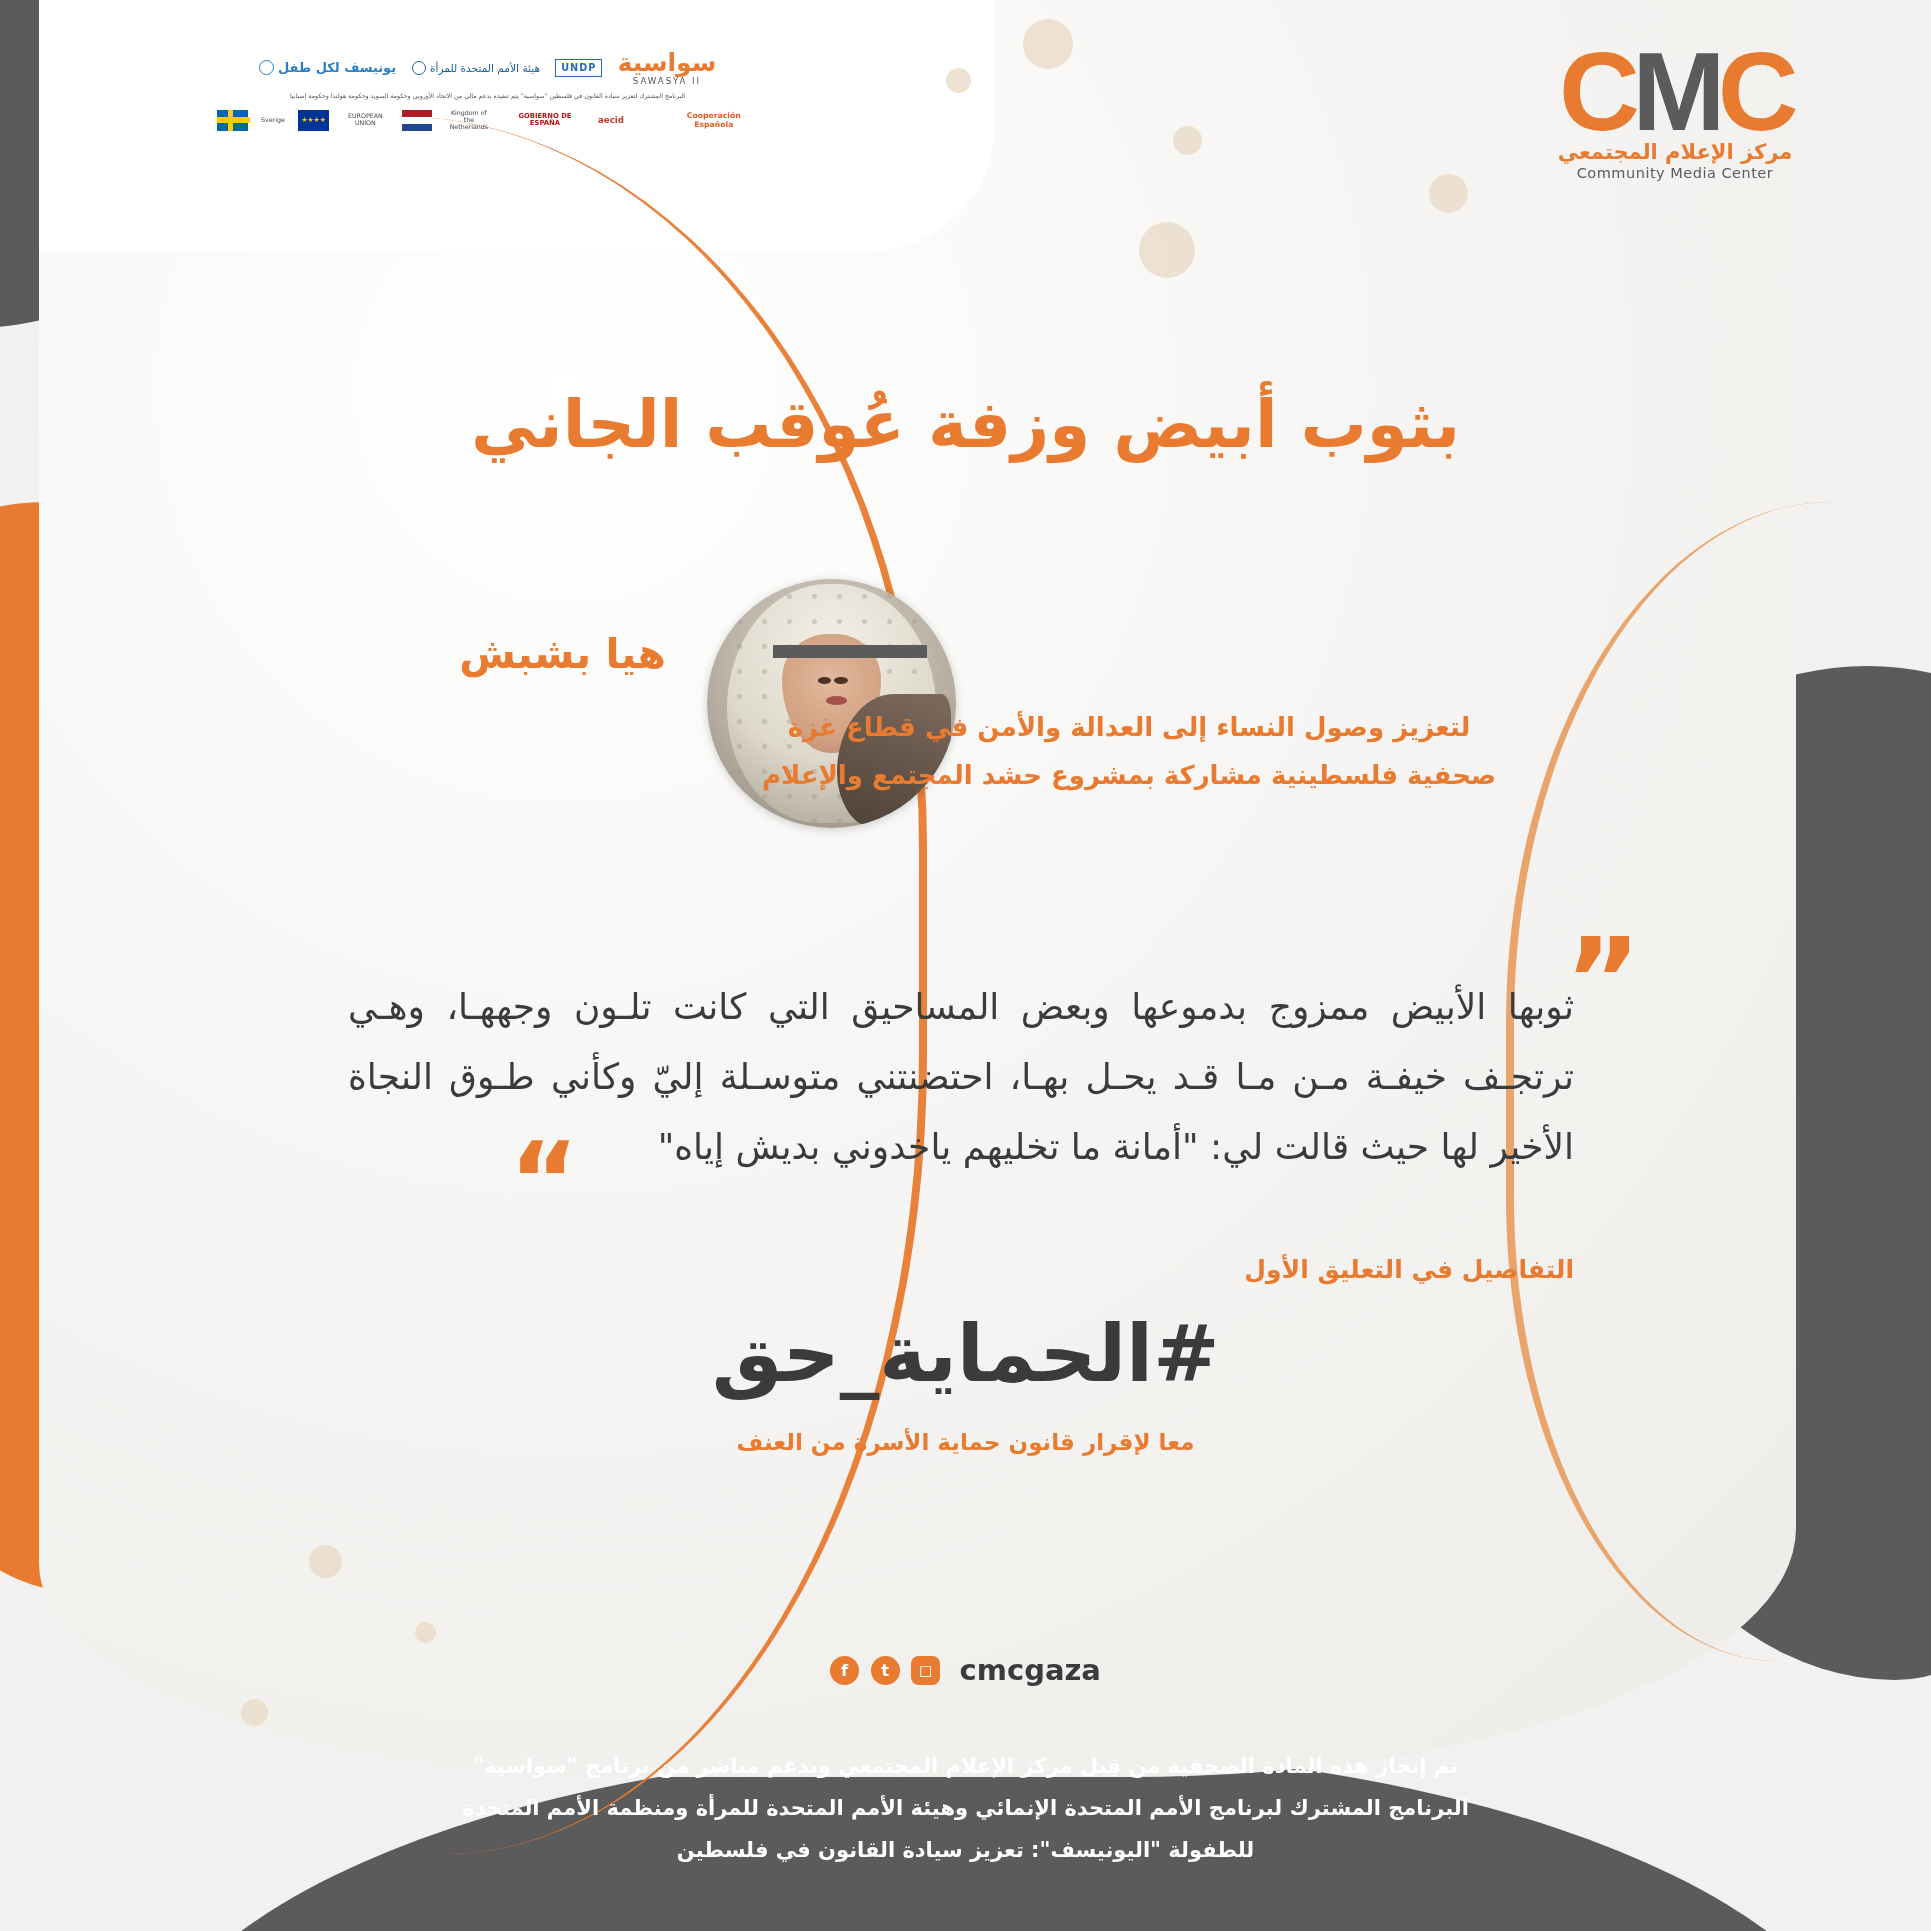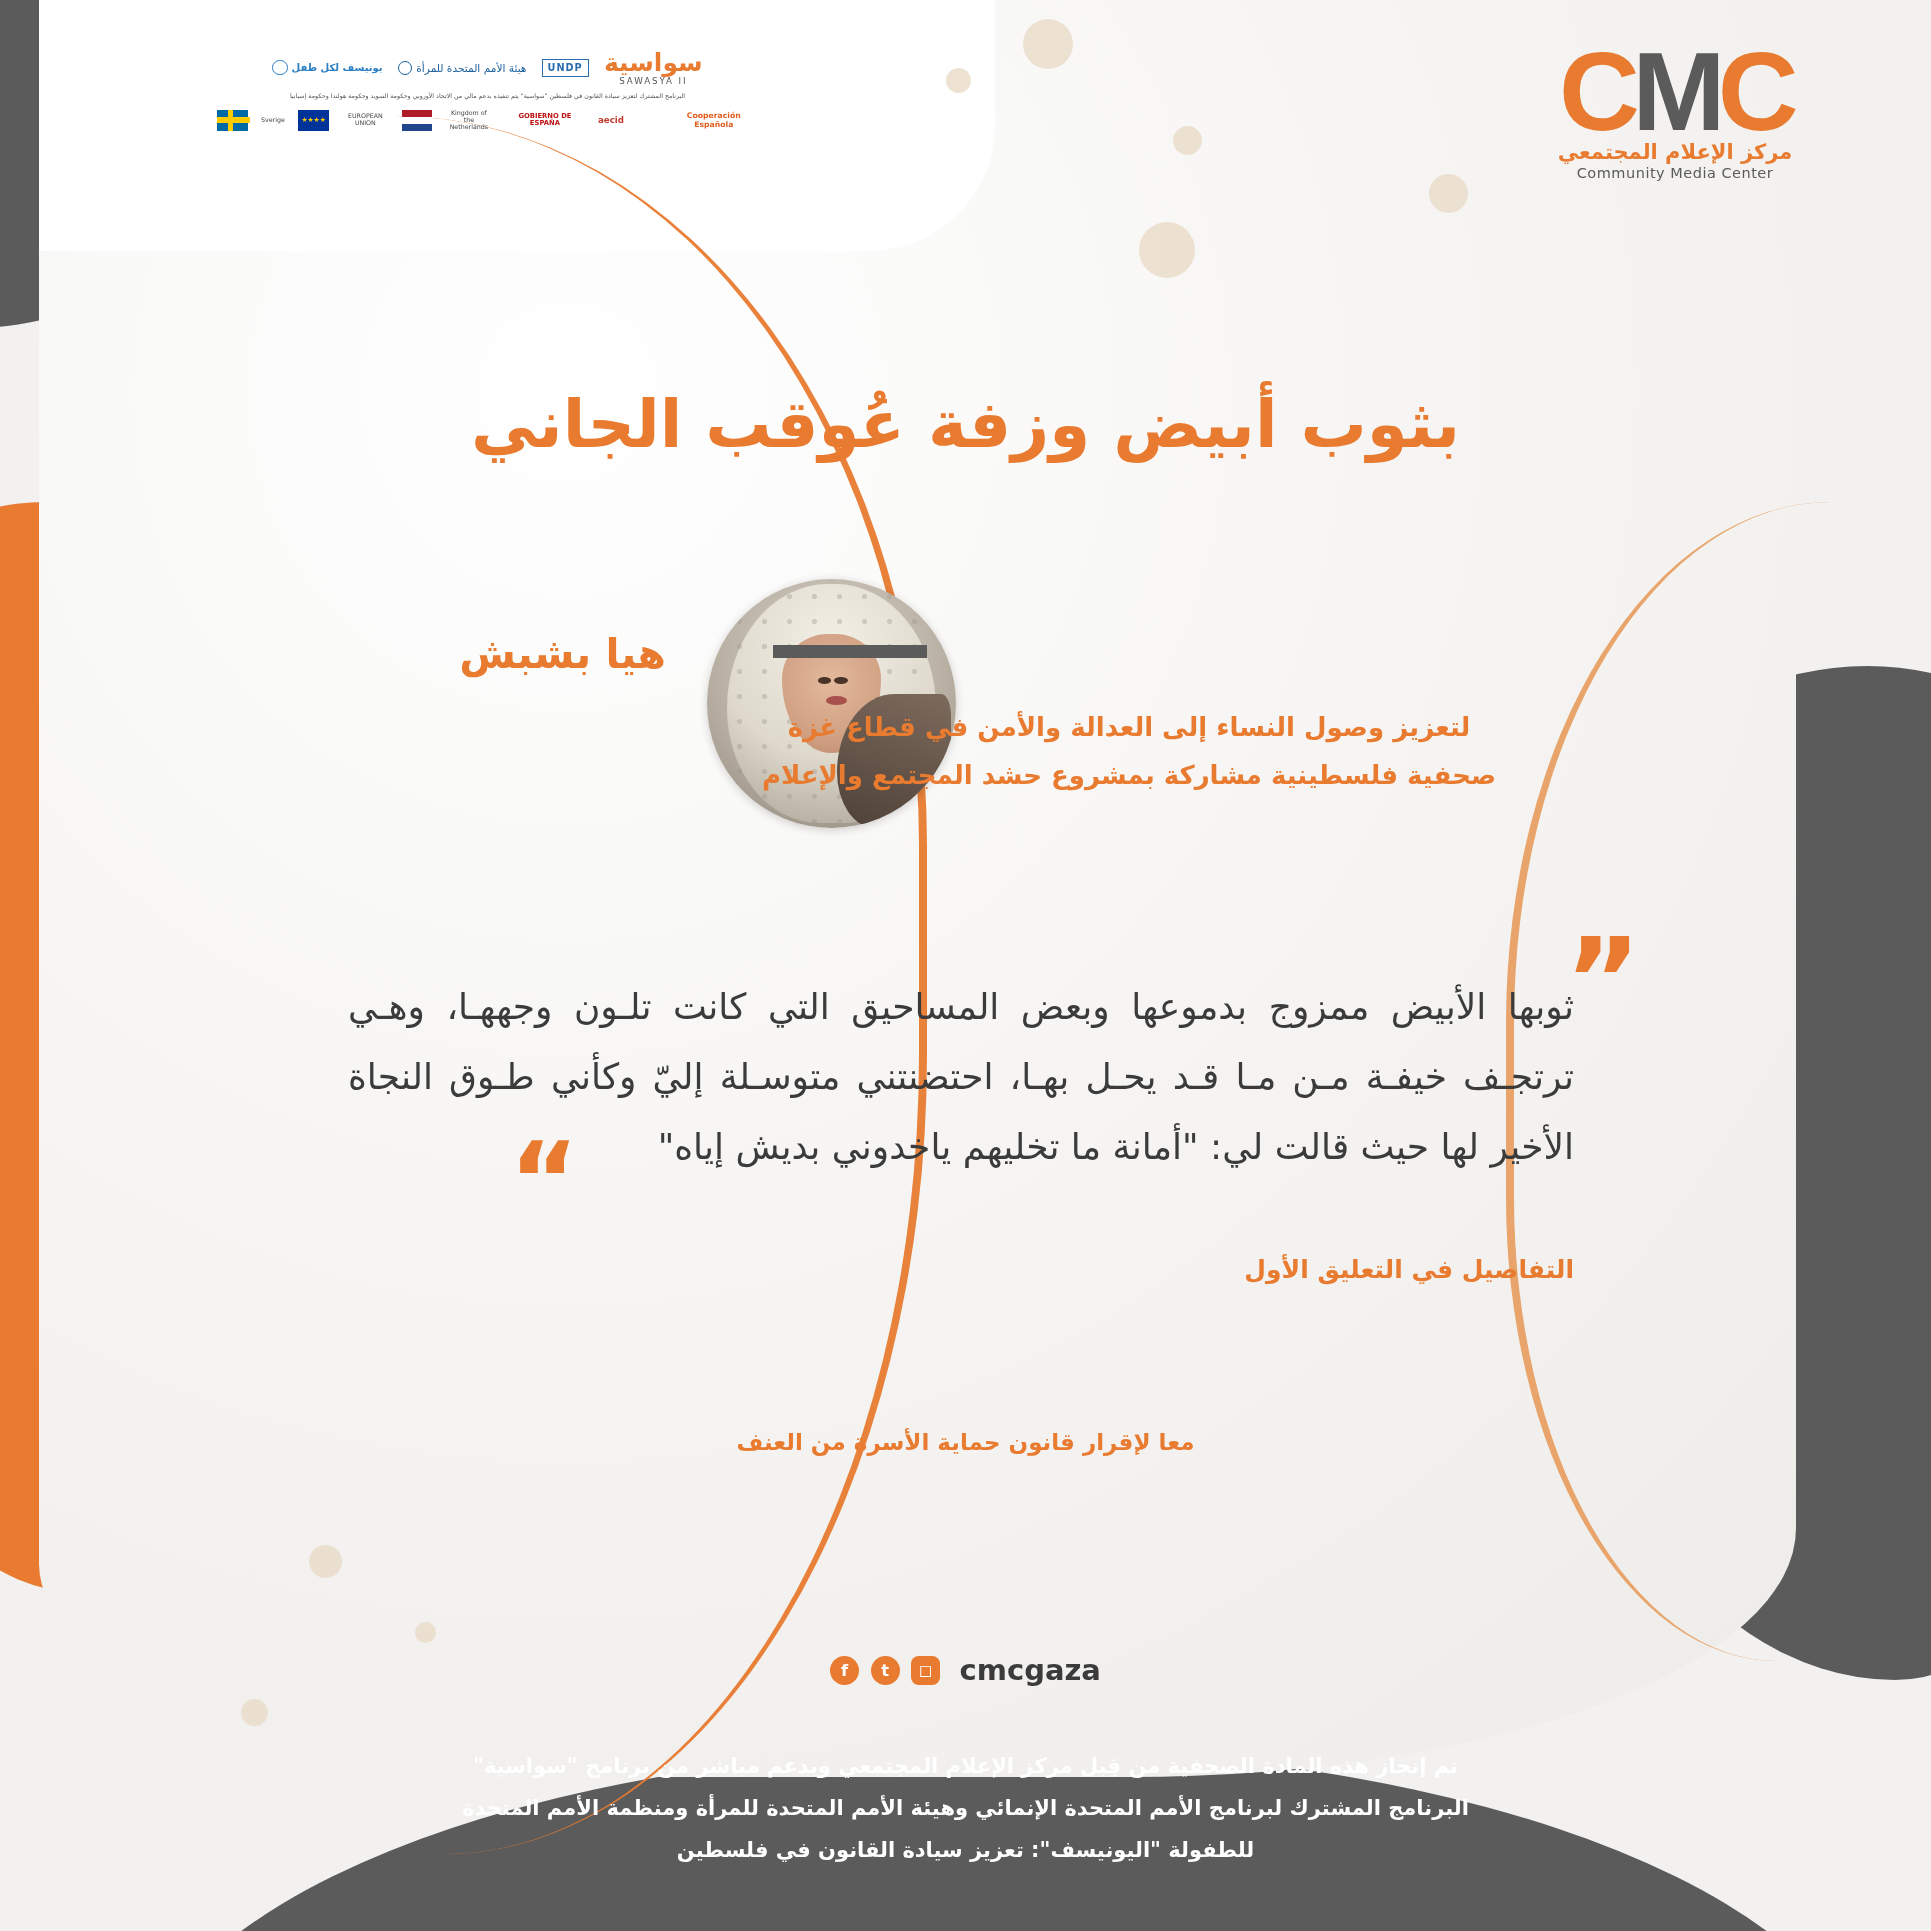--- a/index.html
+++ b/index.html
@@ -96,21 +96,21 @@
   .donor-strip {
     position: absolute;
     left: 217px; top: 50px;
     width: 541px;
     text-align: center;
   }
   .donor-row1 {
     display: flex; align-items: center; justify-content: center; gap: 15.4px;
     direction: ltr;
   }
-  .unicef-box { display:flex; align-items:center; gap:3.9px; color:#2b7fc4; font-weight:bold; font-size:10px;}
+  .unicef-box { display:flex; align-items:center; gap:3.9px; color:#2b7fc4; font-weight:bold; font-size:13px;}
   .unicef-mark { width:15.4px;height:15.4px;border:1.9px solid #2b7fc4;border-radius:50%; }
   .unwomen { display:flex; align-items:center; gap:3.9px; color:#1a5f9e; font-weight:normal; font-size:10.6px;}
   .unwomen-mark { width:14.5px;height:14.5px;border:1.9px solid #1a5f9e;border-radius:50%; }
   .undp-box {
     border:1.4px solid #2b6cb0; color:#2b6cb0; font-weight:bold;
     font-size:9.7px; line-height:1.0; padding:2.9px 4.8px; letter-spacing:1px;
   }
   .sawasya {
     color:#e87b30; font-size:25px; font-weight:bold; line-height:1;
   }
@@ -349,20 +349,21 @@
       <div>لتعزيز وصول النساء إلى العدالة والأمن في قطاع غزة</div>
       <div>صحفية فلسطينية مشاركة بمشروع حشد المجتمع والإعلام</div>
     </div>
 
     <div class="quote-mark-open">”</div>
     <div class="quote">ثوبها الأبيض ممزوج بدموعها وبعض المساحيق التي كانت تلـون وجههـا، وهـي ترتجـف خيفـة مـن مـا قـد يحـل بهـا، احتضنتني متوسـلة إليّ وكأني طـوق النجاة الأخير لها حيث قالت لي: "أمانة ما تخليهم ياخدوني بديش إياه"</div>
     <div class="quote-mark-close">“</div>
 
     <div class="details-note">التفاصيل في التعليق الأول</div>
 
+    <div class="hashtag">#الحماية_حق</div>
     <div class="hashtag-sub">معا لإقرار قانون حماية الأسرة من العنف</div>
 
     <div class="social">
       <span class="s-icon">f</span>
       <span class="s-icon">t</span>
       <span class="s-icon ig">◻</span>
       <span class="s-handle">cmcgaza</span>
     </div>
 
     <div class="footer">

